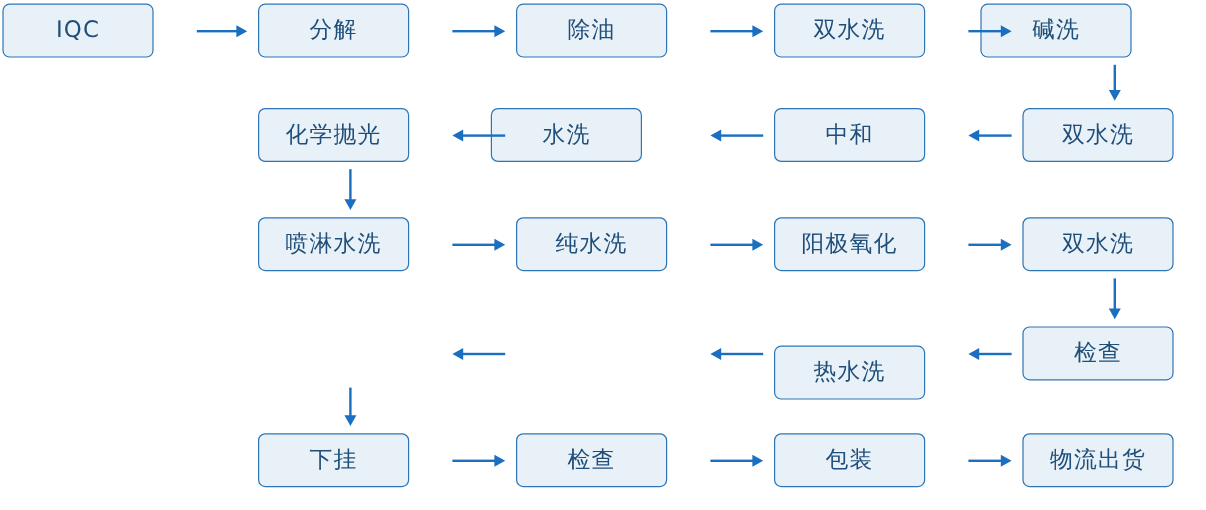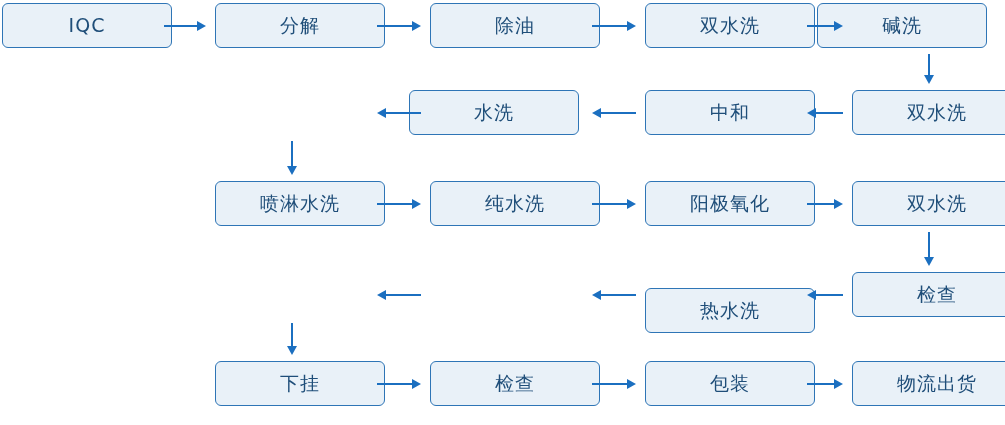--- a/index.html
+++ b/index.html
@@ -4,21 +4,21 @@
 <style>
   html,body{margin:0;padding:0;background:#ffffff;}
   #canvas{
     position:relative;
     width:1005px;height:425px;
     font-family:"DejaVu Sans","Liberation Sans",sans-serif;
     overflow:hidden;
   }
   .node{
     position:absolute;
-    width:170px;height:45px;
+    width:126px;height:45px;
     box-sizing:border-box;
     background:var(--fill,#e9f1f8);
     border:1.6px solid var(--border,#2e75b6);
     border-radius:6px;
     display:flex;align-items:center;justify-content:center;
   }
   .node span{
     color:var(--text,#1f4e79);
     font-size:19px;
     letter-spacing:1px;
@@ -66,20 +66,23 @@
       <span>分解</span>
     </div>
     <div class="node" style="left: 430px; top: 3px;">
       <span>除油</span>
     </div>
     <div class="node" style="left: 645px; top: 3px;">
       <span>双水洗</span>
     </div>
     <div class="node" style="left: 817px; top: 3px;">
       <span>碱洗</span>
+    </div>
+    <div class="node" style="left: 215px; top: 90px;">
+      <span>化学抛光</span>
     </div>
     <div class="node" style="left: 409px; top: 90px;">
       <span>水洗</span>
     </div>
     <div class="node" style="left: 645px; top: 90px;">
       <span>中和</span>
     </div>
     <div class="node" style="left: 852px; top: 90px;">
       <span>双水洗</span>
     </div>

